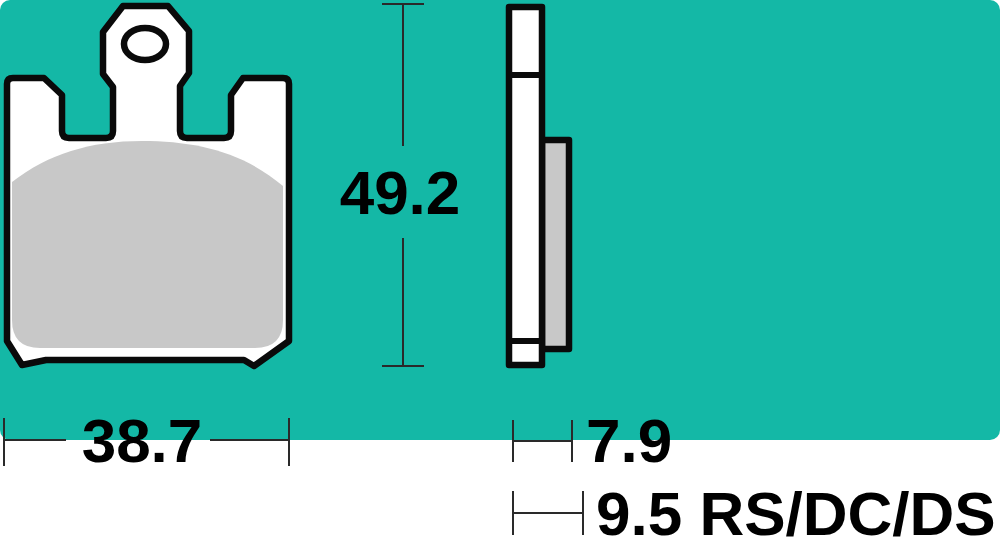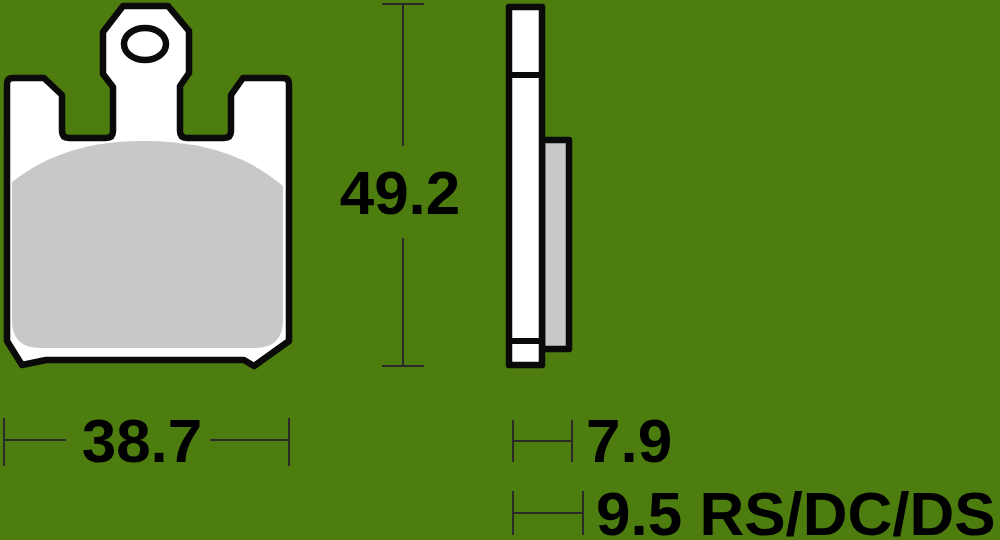--- a/index.html
+++ b/index.html
@@ -7,22 +7,23 @@
     padding: 0;
     width: 1000px;
     height: 540px;
     background: #ffffff;
     overflow: hidden;
     font-family: "Liberation Sans", sans-serif;
   }
   .stage {
     position: relative;
     width: 1000px;
-    height: 540px;
-    background: #4d7c0f;
+    height: 440px;
+    background: #14b8a6;
+    border-radius: 10px;
   }
   svg { display: block; }
   .part-outline {
     fill: #ffffff;
     stroke: #0a0a0a;
     stroke-width: 6.5;
     stroke-linejoin: round;
     stroke-linecap: round;
   }
   .part-line {

